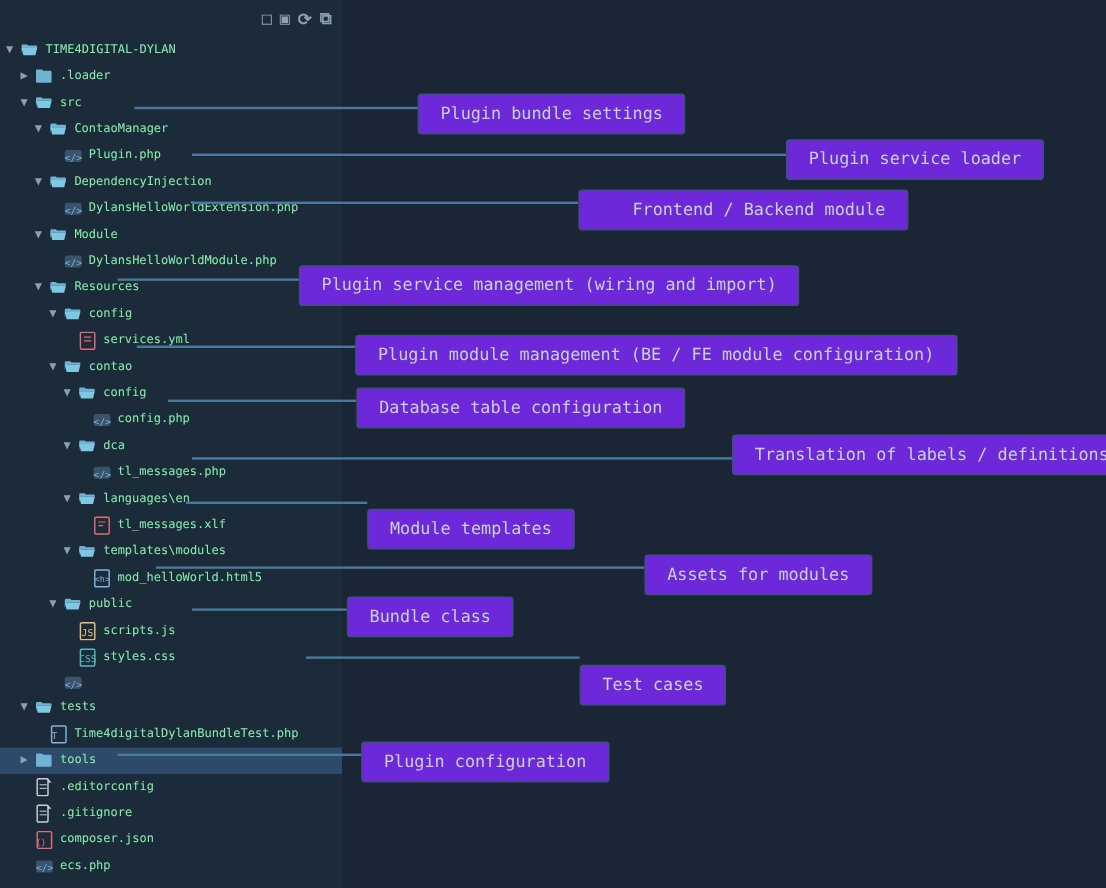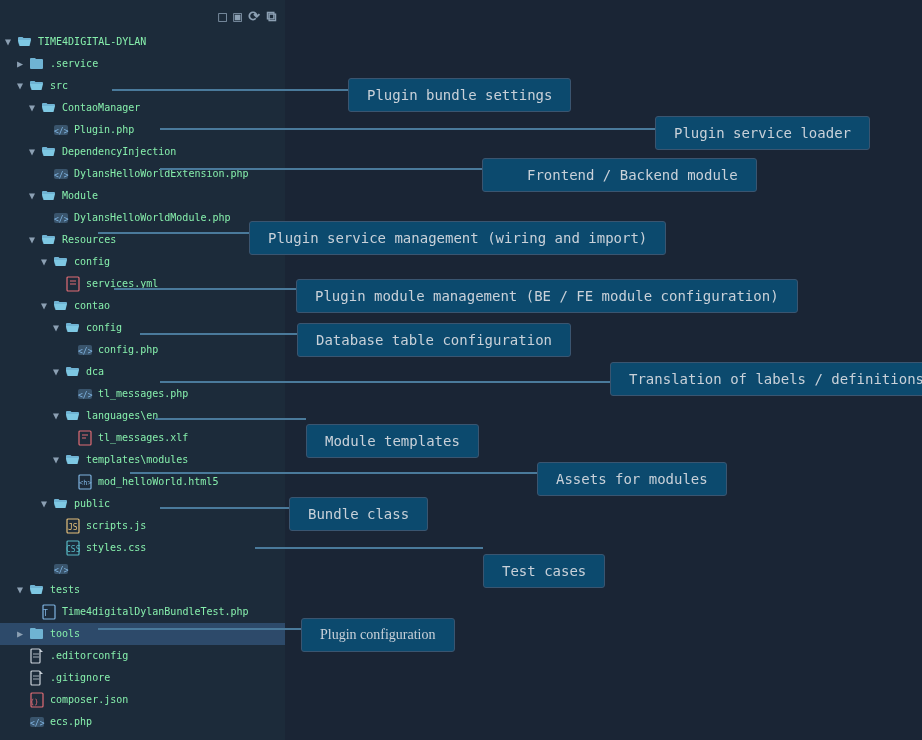--- a/index.html
+++ b/index.html
@@ -89,21 +89,21 @@
     }
 
     .tree-item .label {
       color: #86efac;
       font-size: 10px;
     }
 
     
     .callout {
       position: absolute;
-      background-color: #0c4a6e;
+      background-color: #6d28d9;
       border: 1px solid #3a5570;
       color: #c9d1d9;
       padding: 8px 18px;
       font-size: 14px;
       font-weight: 500;
       border-radius: 3px;
       white-space: nowrap;
       z-index: 10;
     }
 
@@ -141,21 +141,21 @@
         <span class="label">TIME4DIGITAL-DYLAN</span>
       </div>
       <div class="tree-item">
         <span class="indent" style="width: 12px;"></span>
         <span class="arrow">▶</span>
         <span class="icon">
           <svg width="16" height="16" viewBox="0 0 16 16">
             <path d="M1 3a1 1 0 011-1h4l1 1h6a1 1 0 011 1v8a1 1 0 01-1 1H2a1 1 0 01-1-1V3z" fill="#6fb3d3"></path>
           </svg>
         </span>
-        <span class="label">.service</span>
+        <span class="label">.loader</span>
       </div>
       <div class="tree-item">
         <span class="indent" style="width: 12px;"></span>
         <span class="arrow">▼</span>
         <span class="icon">
           <svg width="16" height="16" viewBox="0 0 16 16">
             <path d="M1 4a1 1 0 011-1h3.5l1 1H13a1 1 0 011 1v1H2l-1 5V4z" fill="#6fb3d3"></path>
             <path d="M1 6h13l-1.5 6H2.5L1 6z" fill="#7ec8e3"></path>
           </svg>
         </span>
@@ -503,15 +503,15 @@
     <div class="callout" style="top: 362px; left: 610px;">Translation of labels / definitions</div>
     <div class="connector" style="left: 160px; top: 381px; width: 450px;"></div>
     <div class="callout" style="top: 408px; left: 306px; margin-top: 16px;">Module templates</div>
     <div class="connector" style="left: 155px; top: 418px; width: 151px;"></div>
     <div class="callout" style="top: 462px; left: 537px;">Assets for modules</div>
     <div class="connector" style="left: 130px; top: 472px; width: 407px;"></div>
     <div class="callout" style="top: 497px; left: 289px;">Bundle class</div>
     <div class="connector" style="left: 160px; top: 507px; width: 129px;"></div>
     <div class="callout" style="top: 554px; left: 483px;">Test cases</div>
     <div class="connector" style="left: 255px; top: 547px; width: 228px;"></div>
-    <div class="callout" style="top: 618px; left: 301px; font-family: Liberation Serif, serif;">Plugin configuration</div>
+    <div class="callout" style="top: 618px; left: 301px;">Plugin configuration</div>
     <div class="connector" style="left: 98px; top: 628px; width: 203px;"></div>
   </div>
 
 </body></html>

